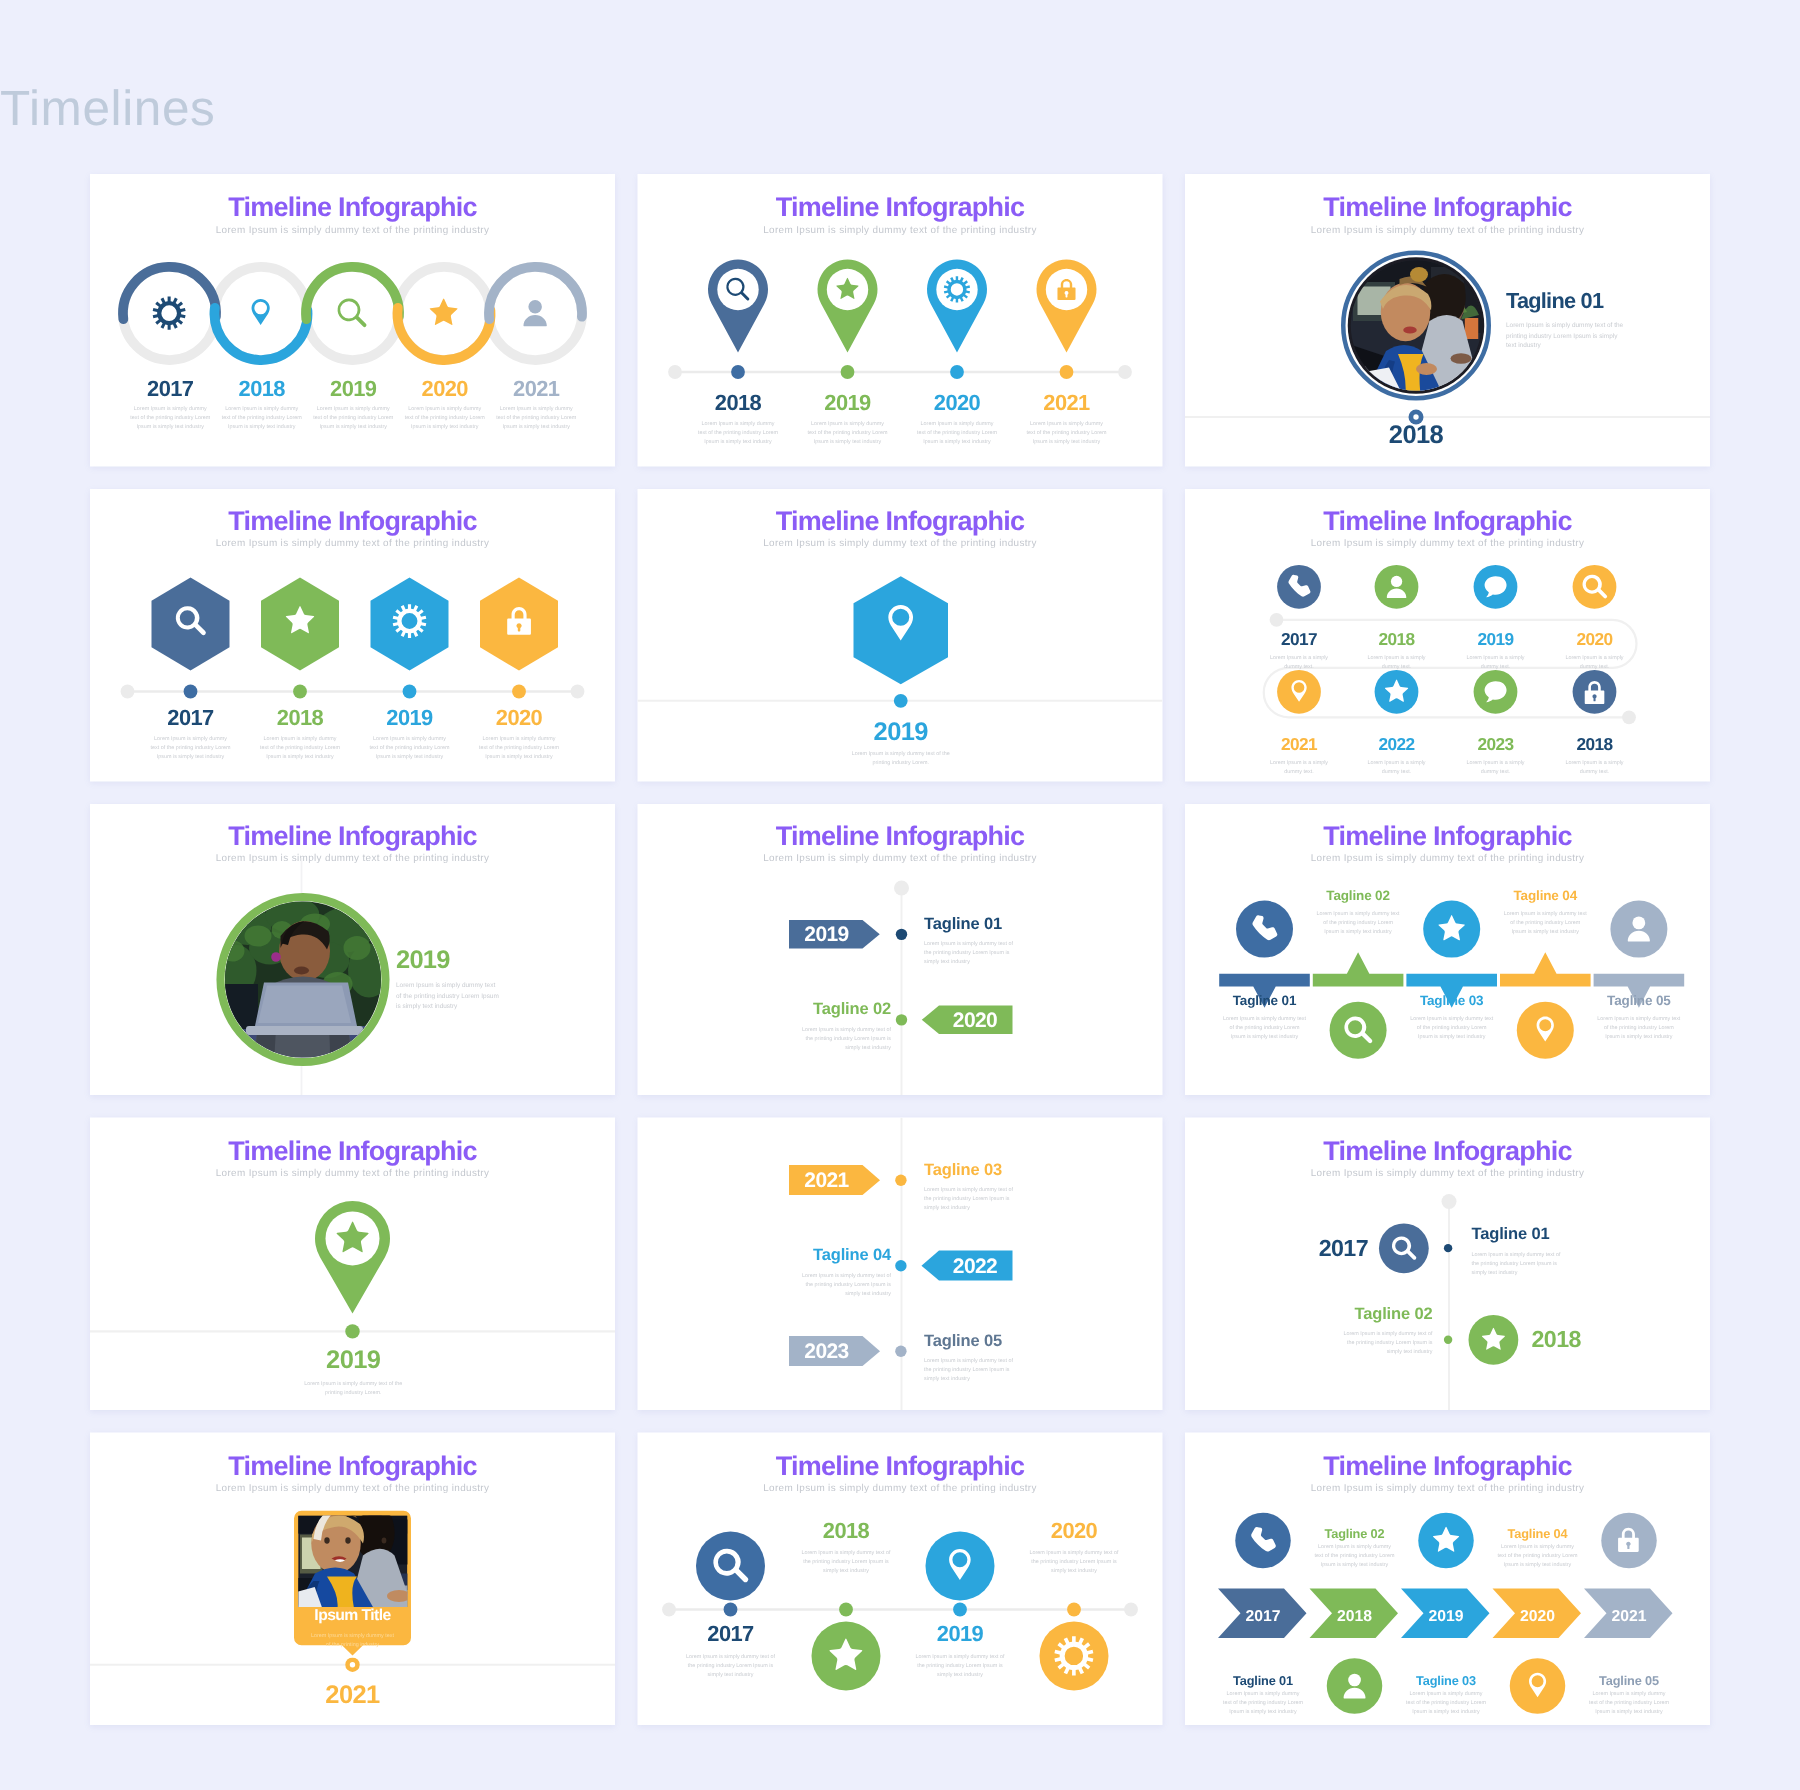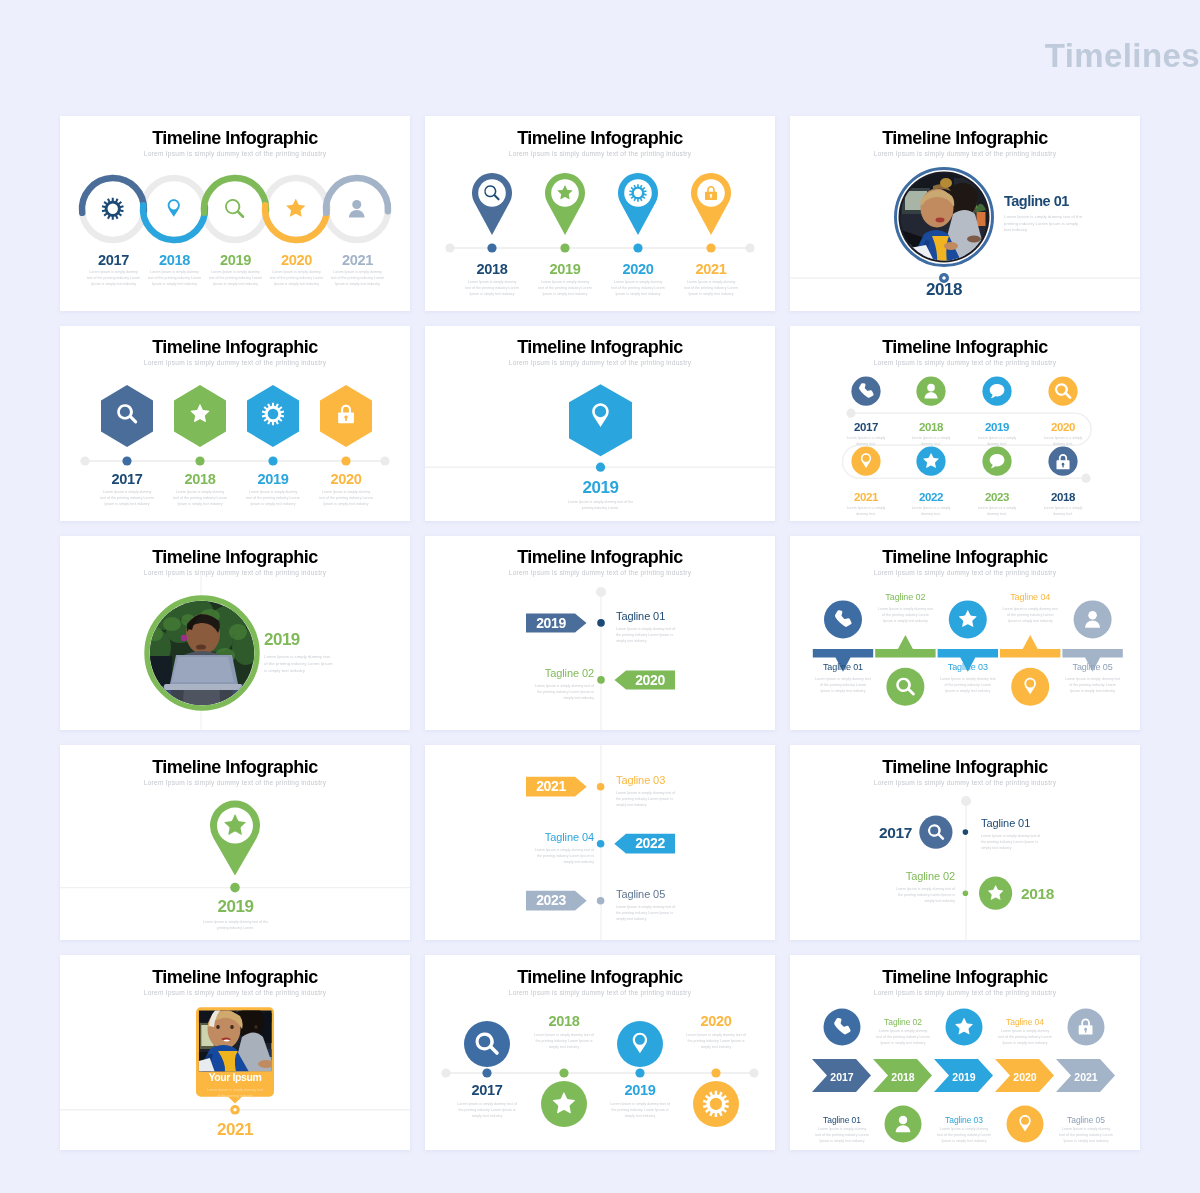--- a/index.html
+++ b/index.html
@@ -4,46 +4,46 @@
 <style>
   * { box-sizing: border-box; margin:0; padding:0; }
   body {
     width:1200px; height:1193px;
     background:#edeffc;
     font-family:"Liberation Sans", sans-serif;
     overflow:hidden;
     -webkit-font-smoothing:antialiased;
   }
   .page-title {
-    text-align:right; font-size:33px; font-weight:700;
-    color:#bfcbdb; padding-top:39px; line-height:1; letter-spacing:0.4px;
+    text-align:left; font-size:33px; font-weight:400;
+    color:#bfcbdb; padding-top:39px; line-height:1; letter-spacing:0.4px;margin-top:16px;
   }
   .grid {
     position:absolute; left:60px; top:116px;
     width:1080px; height:1034px;
     display:grid;
     grid-template-columns: repeat(3, 350px);
     grid-template-rows: repeat(5, 194.8px);
     gap:15px;
   }
   .card {
     background:#fff; position:relative; overflow:hidden;
     box-shadow: 0 1px 4px rgba(130,140,200,0.13);
   }
   .card-title {
     text-align:center; font-size:18px; font-weight:700;
-    color:#000000; margin-top:11.5px; letter-spacing:-0.5px; line-height:1.12;
+    color:#8b5cf6; margin-top:11.5px; letter-spacing:-0.5px; line-height:1.12;
   }
   .card-sub {
     text-align:center; font-size:6.6px; color:#c3c7ce;
     margin-top:3px; letter-spacing:0.25px; line-height:1;
   }
   .bt { font-size:3.6px; color:#c9ccd1; line-height:6px; text-align:center; }
   .yr { font-weight:700; font-size:14.6px; letter-spacing:-0.4px; line-height:1.1; }
-  .tag { font-weight:400; font-size:9px; letter-spacing:-0.1px; }
+  .tag { font-weight:700; font-size:9px; letter-spacing:-0.1px; }
   svg { display:block; }
   .abs { position:absolute; }
 </style>
 </head>
 <body>
 
 <svg width="0" height="0" style="position:absolute" aria-hidden="true">
     <defs>
   <g id="ic-gear">
         <path fill-rule="evenodd" d="M10.97 3.86L10.94 0.75L13.06 0.75L13.03 3.86L14.61 4.22L15.92 1.40L17.84 2.33L16.45 5.12L17.72 6.13L20.13 4.15L21.46 5.82L19.00 7.73L19.70 9.19L22.73 8.46L23.20 10.53L20.16 11.19L20.16 12.81L23.20 13.47L22.73 15.54L19.70 14.81L19.00 16.27L21.46 18.18L20.13 19.85L17.72 17.87L16.45 18.88L17.84 21.67L15.92 22.60L14.61 19.78L13.03 20.14L13.06 23.25L10.94 23.25L10.97 20.14L9.39 19.78L8.08 22.60L6.16 21.67L7.55 18.88L6.28 17.87L3.87 19.85L2.54 18.18L5.00 16.27L4.30 14.81L1.27 15.54L0.80 13.47L3.84 12.81L3.84 11.19L0.80 10.53L1.27 8.46L4.30 9.19L5.00 7.73L2.54 5.82L3.87 4.15L6.28 6.13L7.55 5.12L6.16 2.33L8.08 1.40L9.39 4.22ZM6.70 12.00A5.3 5.3 0 1 0 17.30 12.00A5.3 5.3 0 1 0 6.70 12.00Z"></path>
@@ -684,21 +684,21 @@
       <path d="M161 44 q5 -3 10 0 q-4 4 -10 0z" fill="#9e3029"></path>
       <path d="M163 45.2 q4 -1.4 7 0 q-3 2.4 -7 0z" fill="#fff"></path>
       <path d="M150 54 q14 -8 26 0 l13 23 h-51z" fill="#1549a0"></path>
       <path d="M158 56 q8 12 7 21 h11 q-3 -15 2 -21z" fill="#efb31e"></path>
       <path d="M149 59 q-7 6 -7 18 h9 q-1 -12 2 -18z" fill="#0f3677"></path>
       <ellipse cx="206" cy="69" rx="8" ry="4" fill="#c08b60"></ellipse>
       <path d="M138.8 66 l11 -3 5 14 h-16z" fill="#e8ebf0"></path>
     </g>
   </svg>
   <div class="abs" style="left:136px;top:117px;width:78px;text-align:center">
-    <div style="font-size:10.5px;font-weight:700;color:#fff;letter-spacing:-0.4px;line-height:1.1">Your Ipsum</div>
+    <div style="font-size:10.5px;font-weight:700;color:#fff;letter-spacing:-0.4px;line-height:1.1">Ipsum Title</div>
     <div class="bt" style="color:#fdd996;margin:3px auto 0;width:56px">Lorem Ipsum is simply dummy text of the printing industry</div>
   </div>
   <svg class="abs" style="left:0;top:150px" width="350" height="45">
     <line x1="0" y1="4.8" x2="350" y2="4.8" stroke="#f0f0f0" stroke-width="1.4"></line>
     <circle cx="175" cy="4.8" r="4.8" fill="#fbb740"></circle>
     <circle cx="175" cy="4.8" r="1.8" fill="#fff"></circle>
   </svg>
   <div class="abs" style="left:115px;top:166px;width:120px;text-align:center">
     <div class="yr" style="color:#fbb740;font-size:17px">2021</div>
   </div>

